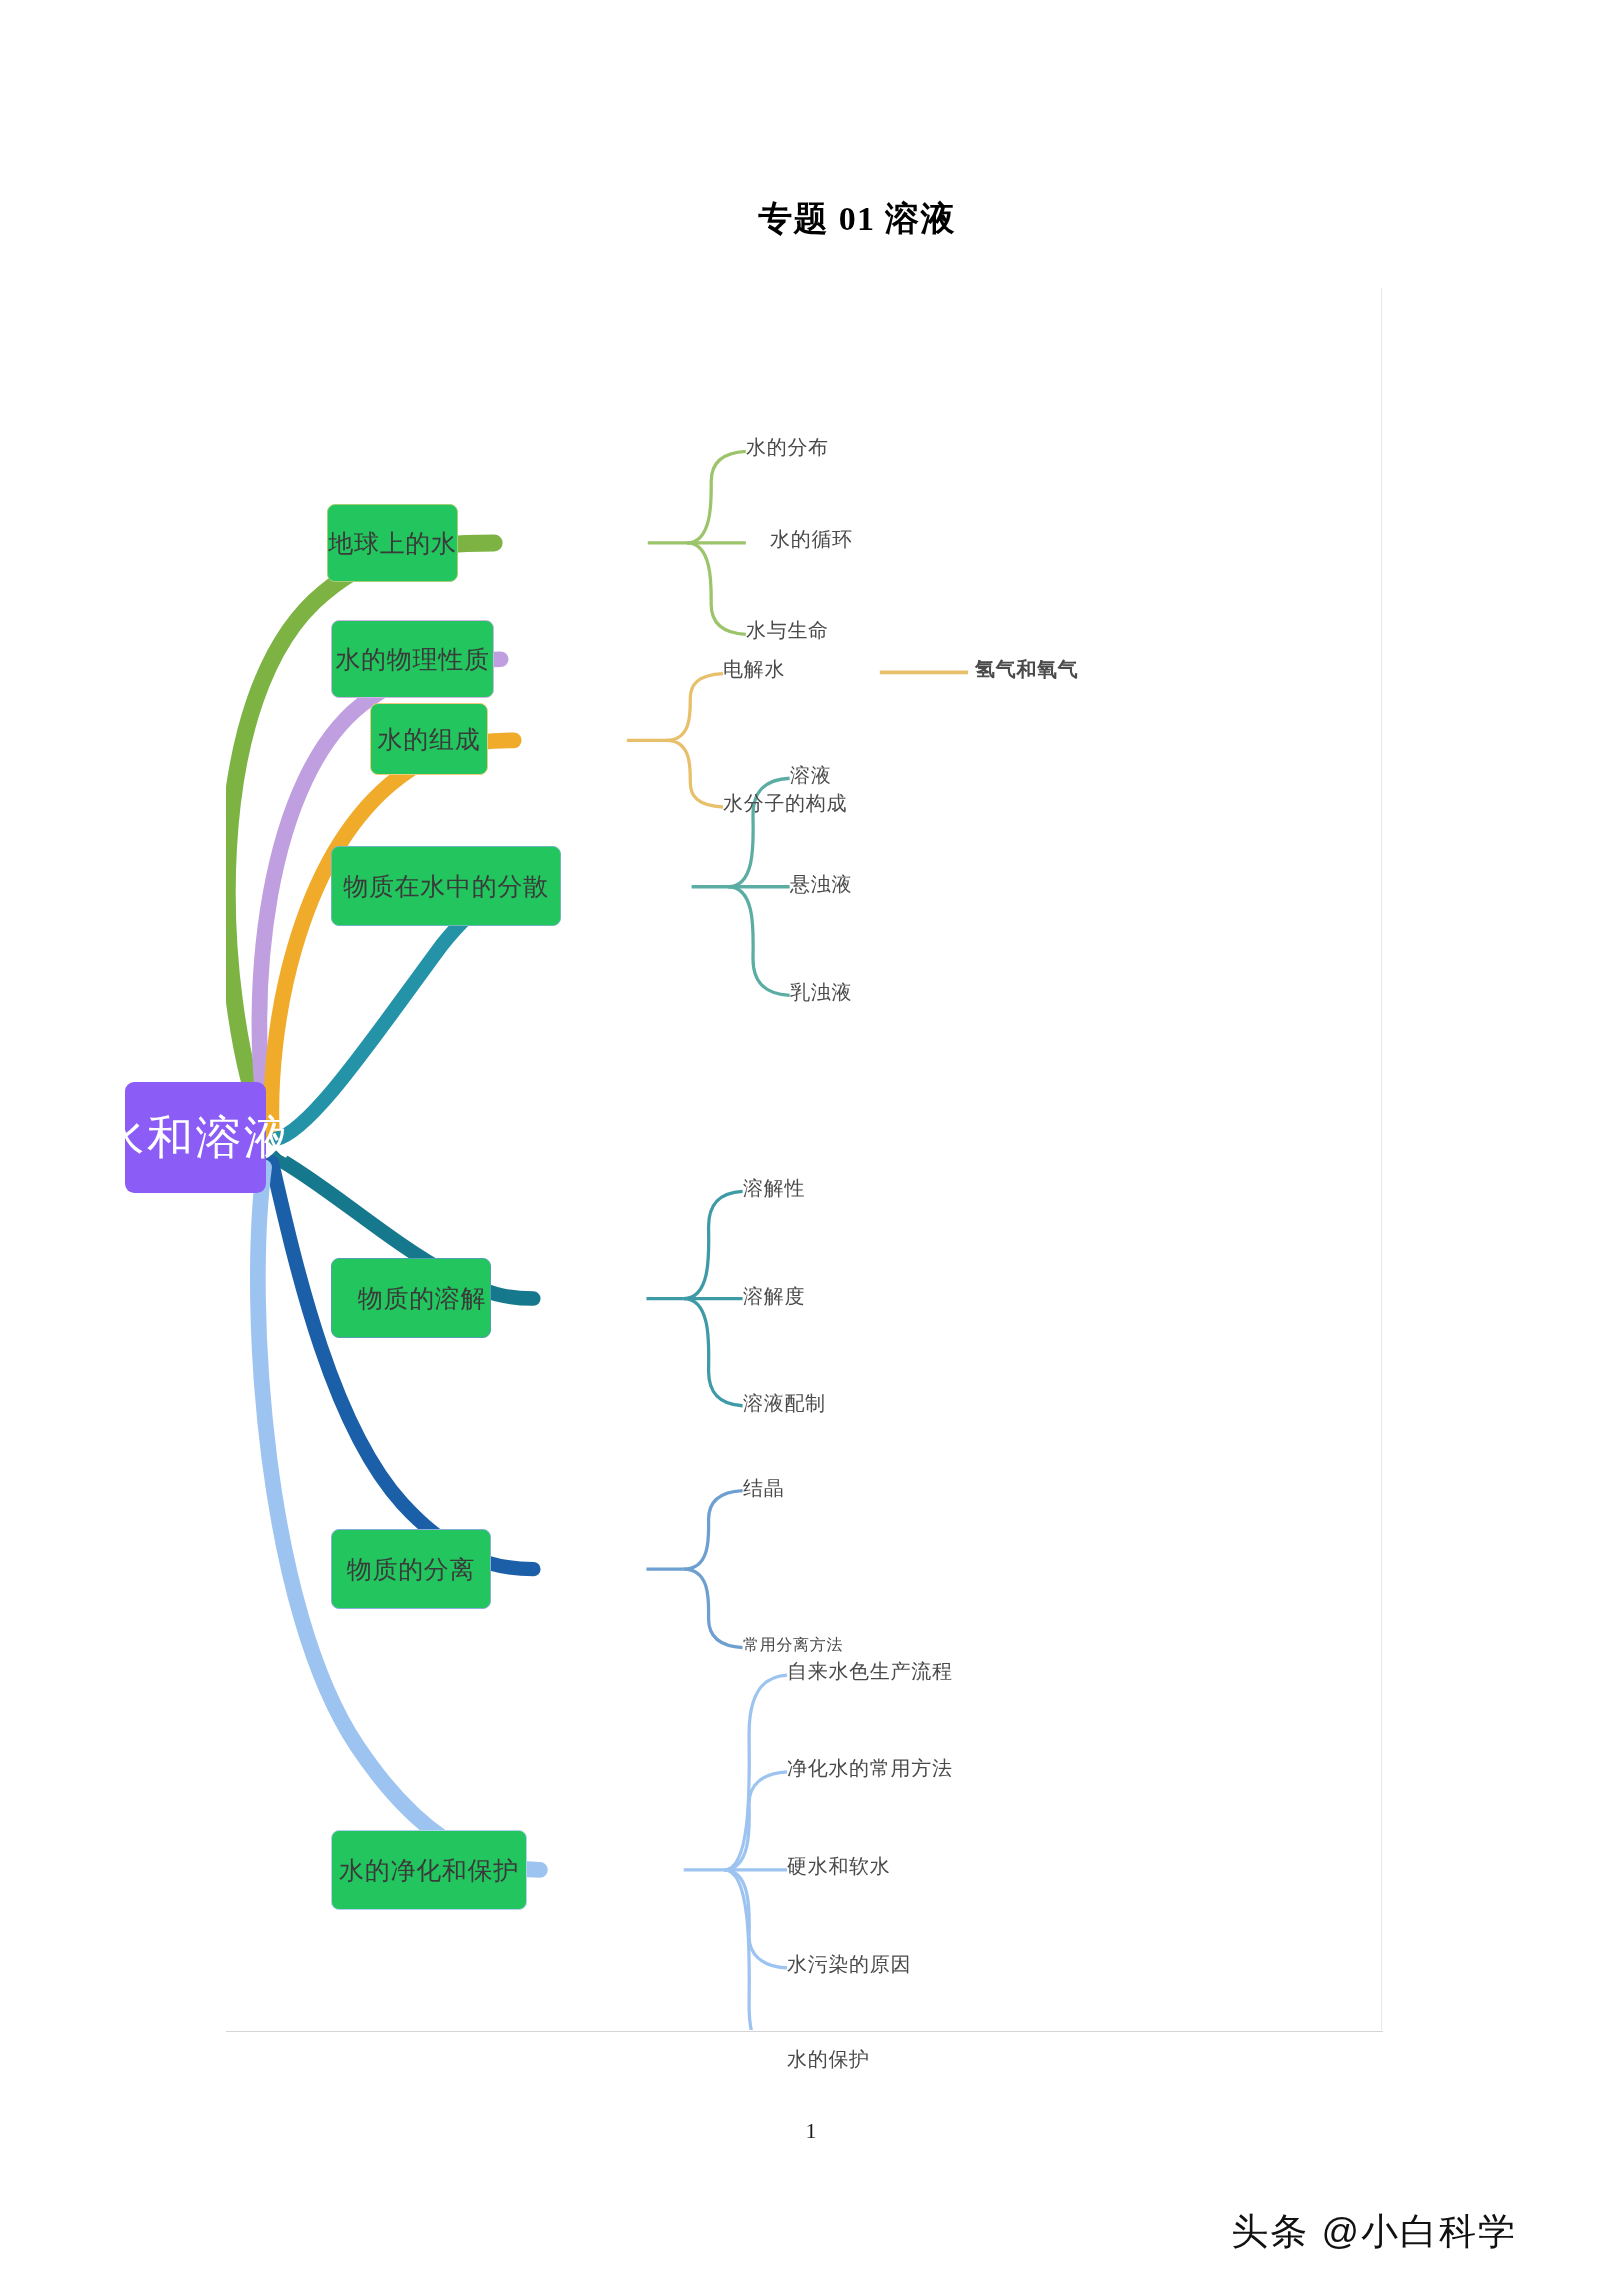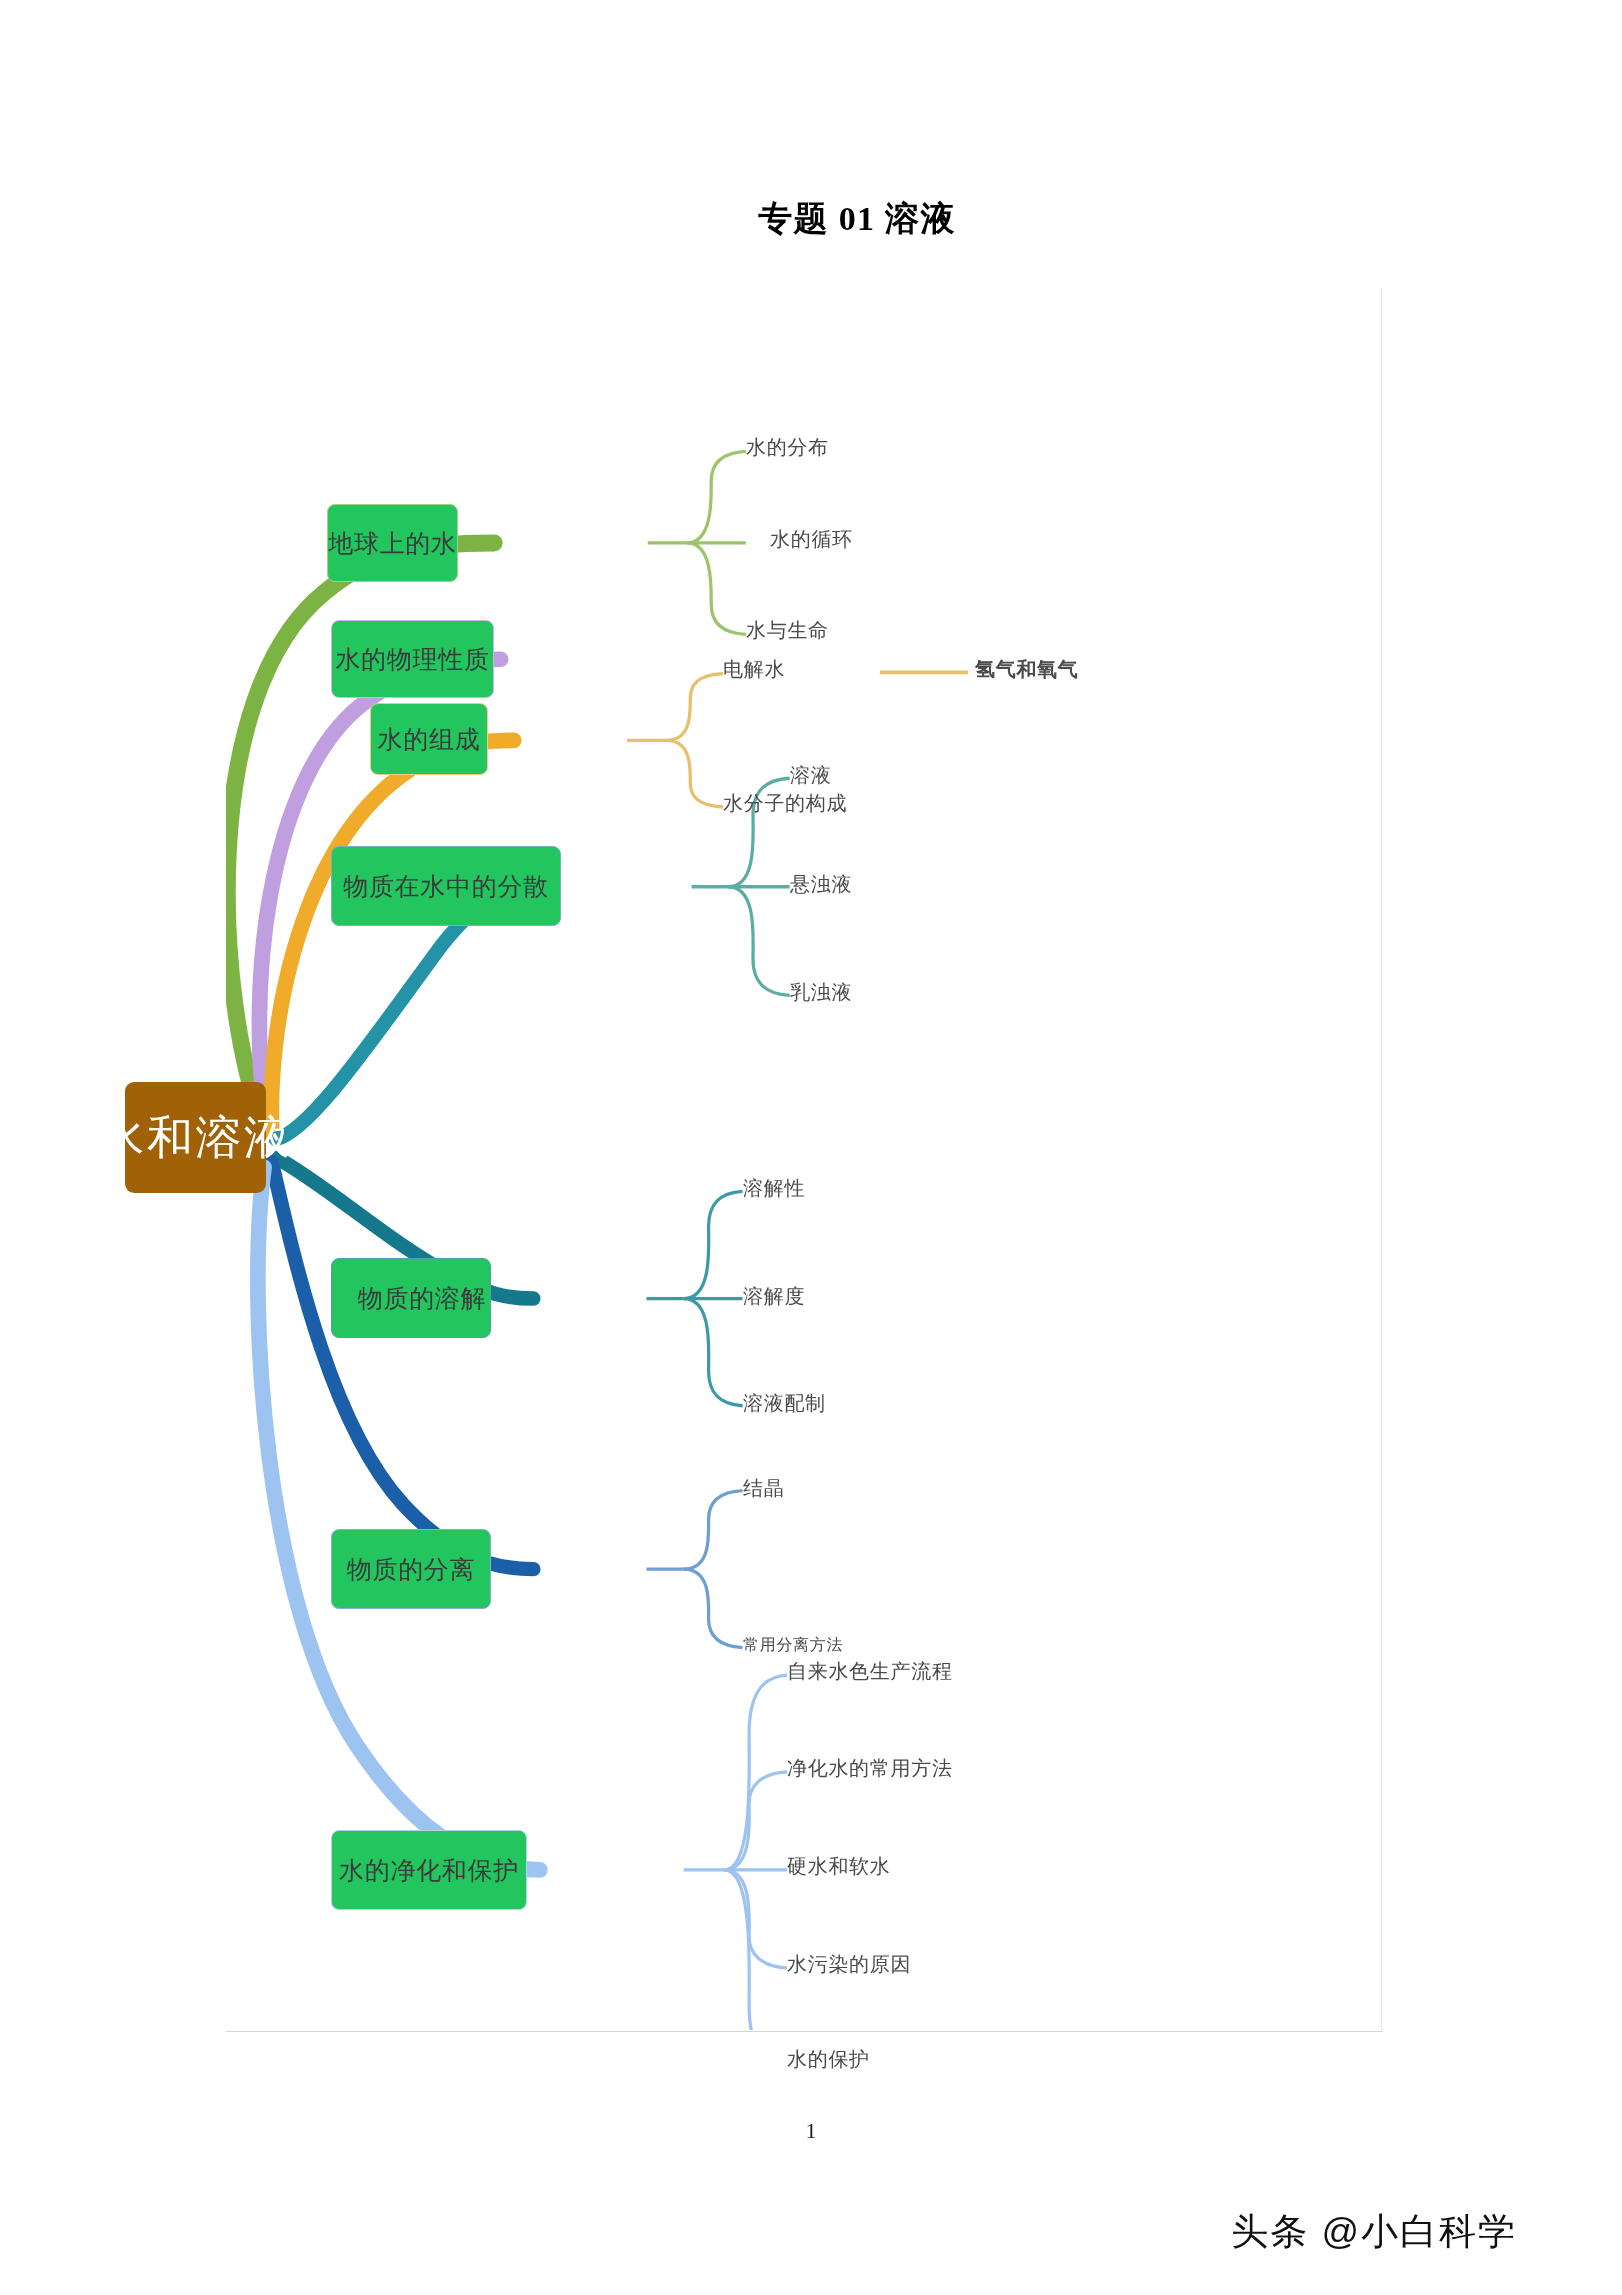--- a/index.html
+++ b/index.html
@@ -63,21 +63,21 @@
     font-size: 25px;
     white-space: nowrap;
     letter-spacing: 0.7px;
   }
 
   #center-node {
     position: absolute;
     display: flex;
     align-items: center;
     justify-content: center;
-    background: #a16207;
+    background: #8b5cf6;
     border-radius: 9.2px;
     color: #ffffff;
     font-size: 46px;
     letter-spacing: 2.6px;
     white-space: nowrap;
     box-shadow: 0 0 0 0 transparent;
   }
 
   .leaf {
     position: absolute;

